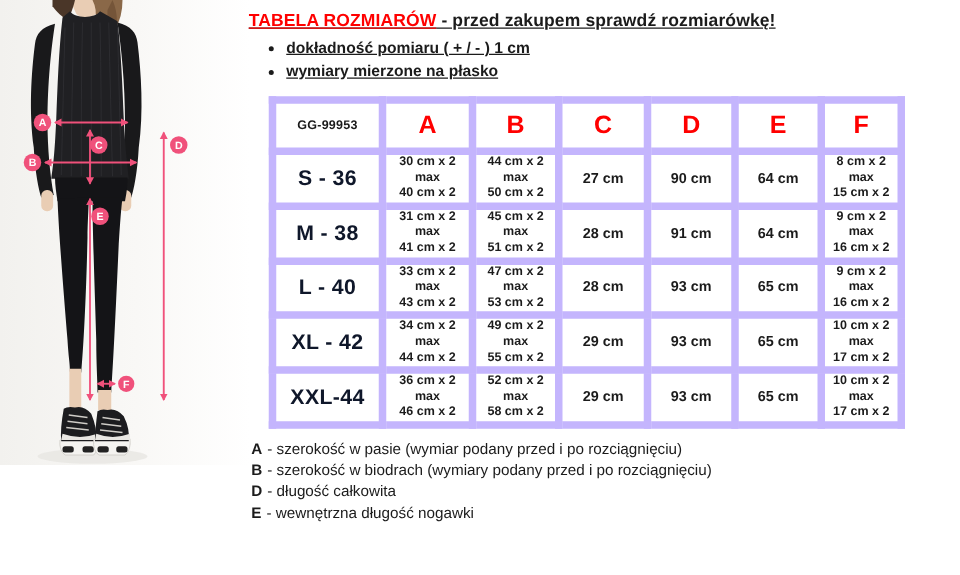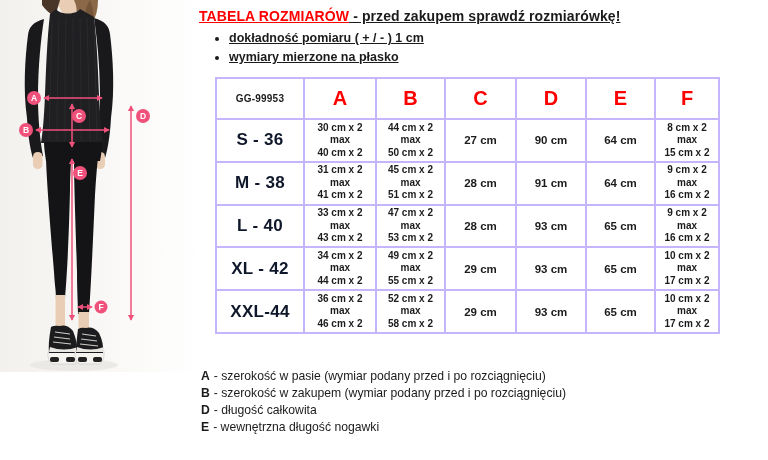--- a/index.html
+++ b/index.html
@@ -14,32 +14,32 @@
   .header{position:absolute;left:199px;top:8px;width:540px;text-decoration:underline;}
   .title-line{font-size:14px;font-weight:bold;letter-spacing:.1px;}
   .title{color:#ff0000;text-decoration:underline;}
   .subtitle{color:#1b1b1b;white-space:pre;}
   ul.bullets{margin:7px 0 0 0;padding-left:30px;list-style:disc;}
   ul.bullets li{font-size:12.5px;font-weight:bold;margin-bottom:3px;line-height:1.25;}
 
   
   table.size-table{position:absolute;left:215px;top:77px;width:503px;height:255px;
     border-collapse:collapse;table-layout:fixed;}
-  table.size-table td{border:2px solid #c4b5fd;text-align:center;vertical-align:middle;
+  table.size-table td{border:6px solid #c4b5fd;text-align:center;vertical-align:middle;
     padding:0;font-weight:bold;}
   tr.head{height:41px;}
   tr.body-row{height:42.8px;}
   td.code{font-size:10px;color:#1b1b1b;letter-spacing:.2px;}
   td.colhead{font-size:20px;color:#ff0000;}
   td.size{font-size:17px;color:#0f172a;letter-spacing:.3px;}
   td.v3{font-size:10px;line-height:1.26;white-space:pre-line;margin-top:18px;}
   td.v1{font-size:11.5px;}
 
   
-  .legend{position:absolute;left:201px;top:368px;width:560px;}
+  .legend{position:absolute;left:201px;top:351px;width:560px;}
   .legend-row{font-size:12.2px;line-height:17px;color:#1b1b1b;}
   .legend-row b{font-weight:bold;}
   .legend-row span{margin-left:4px;font-weight:normal;}
 </style>
 </head>
 <body>
 
 <div class="canvas">
 
   <svg class="model" viewBox="0 0 200 380" xmlns="http://www.w3.org/2000/svg">
@@ -240,18 +240,18 @@
         <td class="v1">65 cm</td>
         <td class="v3">10 cm x 2
 max
 17 cm x 2</td>
       </tr>
     </tbody>
   </table>
 
   <div class="legend">
     <div class="legend-row"><b>A</b><span>- szerokość w pasie (wymiar podany przed i po rozciągnięciu)</span></div>
-    <div class="legend-row"><b>B</b><span>- szerokość w zakupem (wymiar podany przed i po rozciągnięciu)</span></div>
+    <div class="legend-row"><b>B</b><span>- szerokość w biodrach (wymiary podany przed i po rozciągnięciu)</span></div>
     <div class="legend-row"><b>D</b><span>- długość całkowita</span></div>
     <div class="legend-row"><b>E</b><span>- wewnętrzna długość nogawki</span></div>
   </div>
 
 </div>
 
 </body></html>

